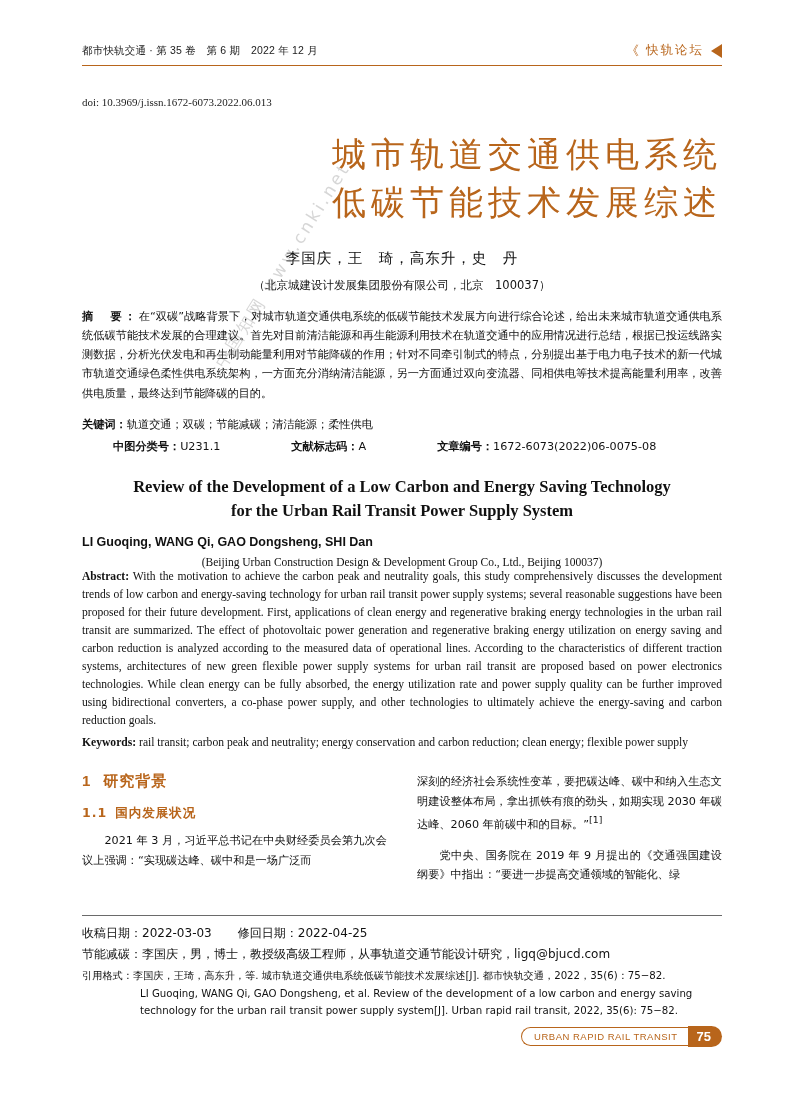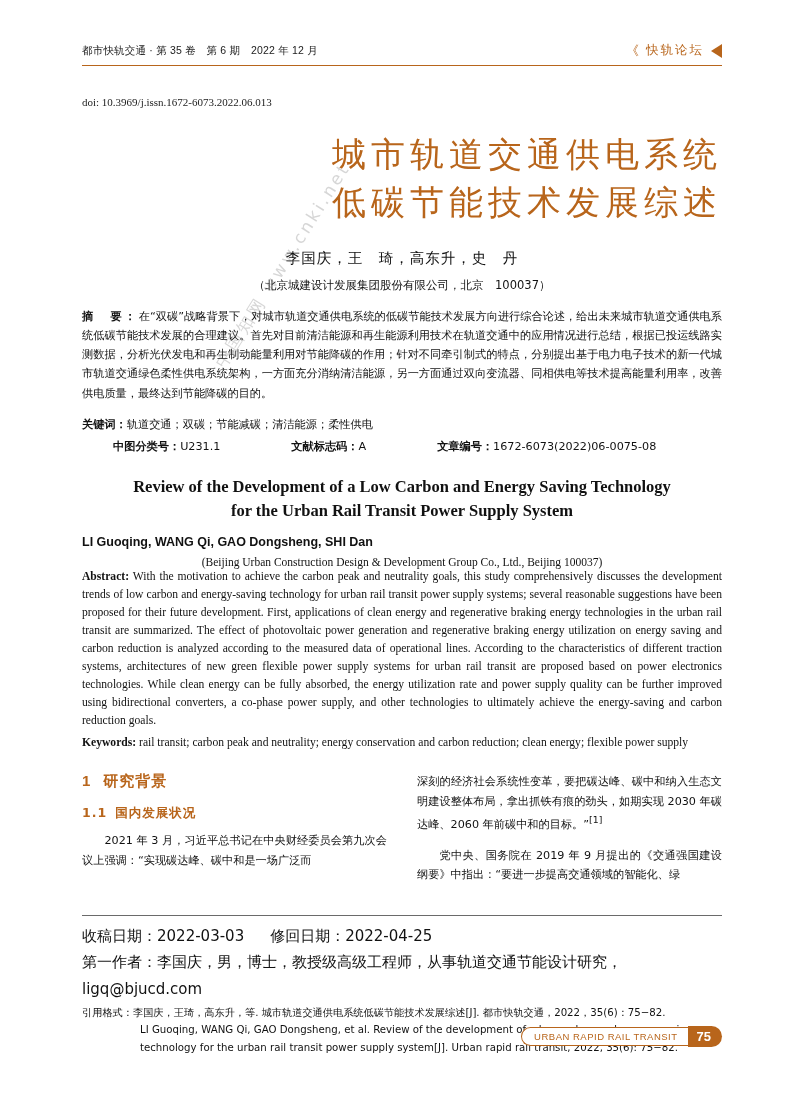--- a/index.html
+++ b/index.html
@@ -221,21 +221,21 @@
     left: 82px;
     top: 915px;
     width: 640px;
   }
   .foot-rule {
     border-top: 1px solid #6a6a6a;
     margin-bottom: 7px;
   }
   .foot-line {
     font-family: "DejaVu Sans", sans-serif;
-    font-size: 15px;
+    font-size: 12px;
     line-height: 1.75;
     color: #111;
   }
   .foot-line .gap { display: inline-block; width: 26px; }
   .foot-cite {
     margin-top: 2px;
     font-family: "DejaVu Sans", sans-serif;
     font-size: 10.2px;
     line-height: 1.72;
     color: #111;
@@ -370,21 +370,21 @@
     </div>
 
   </div>
 
   <div class="footer">
     <div class="foot-rule"></div>
     <div class="foot-line">
       <span>收稿日期：</span><span>2022-03-03</span><span class="gap"></span><span>修回日期：</span><span>2022-04-25</span>
     </div>
     <div class="foot-line">
-      <span>第一作者：</span><span>李国庆，男，博士，教授级高级工程师，从事轨道交通节能设计研究，ligq@bjucd.com</span>
+      <span>节能减碳：</span><span>李国庆，男，博士，教授级高级工程师，从事轨道交通节能设计研究，ligq@bjucd.com</span>
     </div>
     <div class="foot-cite">
       <span class="first"><span>引用格式：</span><span>李国庆，王琦，高东升，等. 城市轨道交通供电系统低碳节能技术发展综述[J]. 都市快轨交通，2022，35(6)：75−82.</span></span>
       <span class="hang">LI Guoqing, WANG Qi, GAO Dongsheng, et al. Review of the development of a low carbon and energy saving technology for the urban rail transit power supply system[J]. Urban rapid rail transit, 2022, 35(6): 75−82.</span>
     </div>
   </div>
 
   <div class="pagenum">
     <span class="band">URBAN RAPID RAIL TRANSIT</span>
     <span class="num">75</span>

